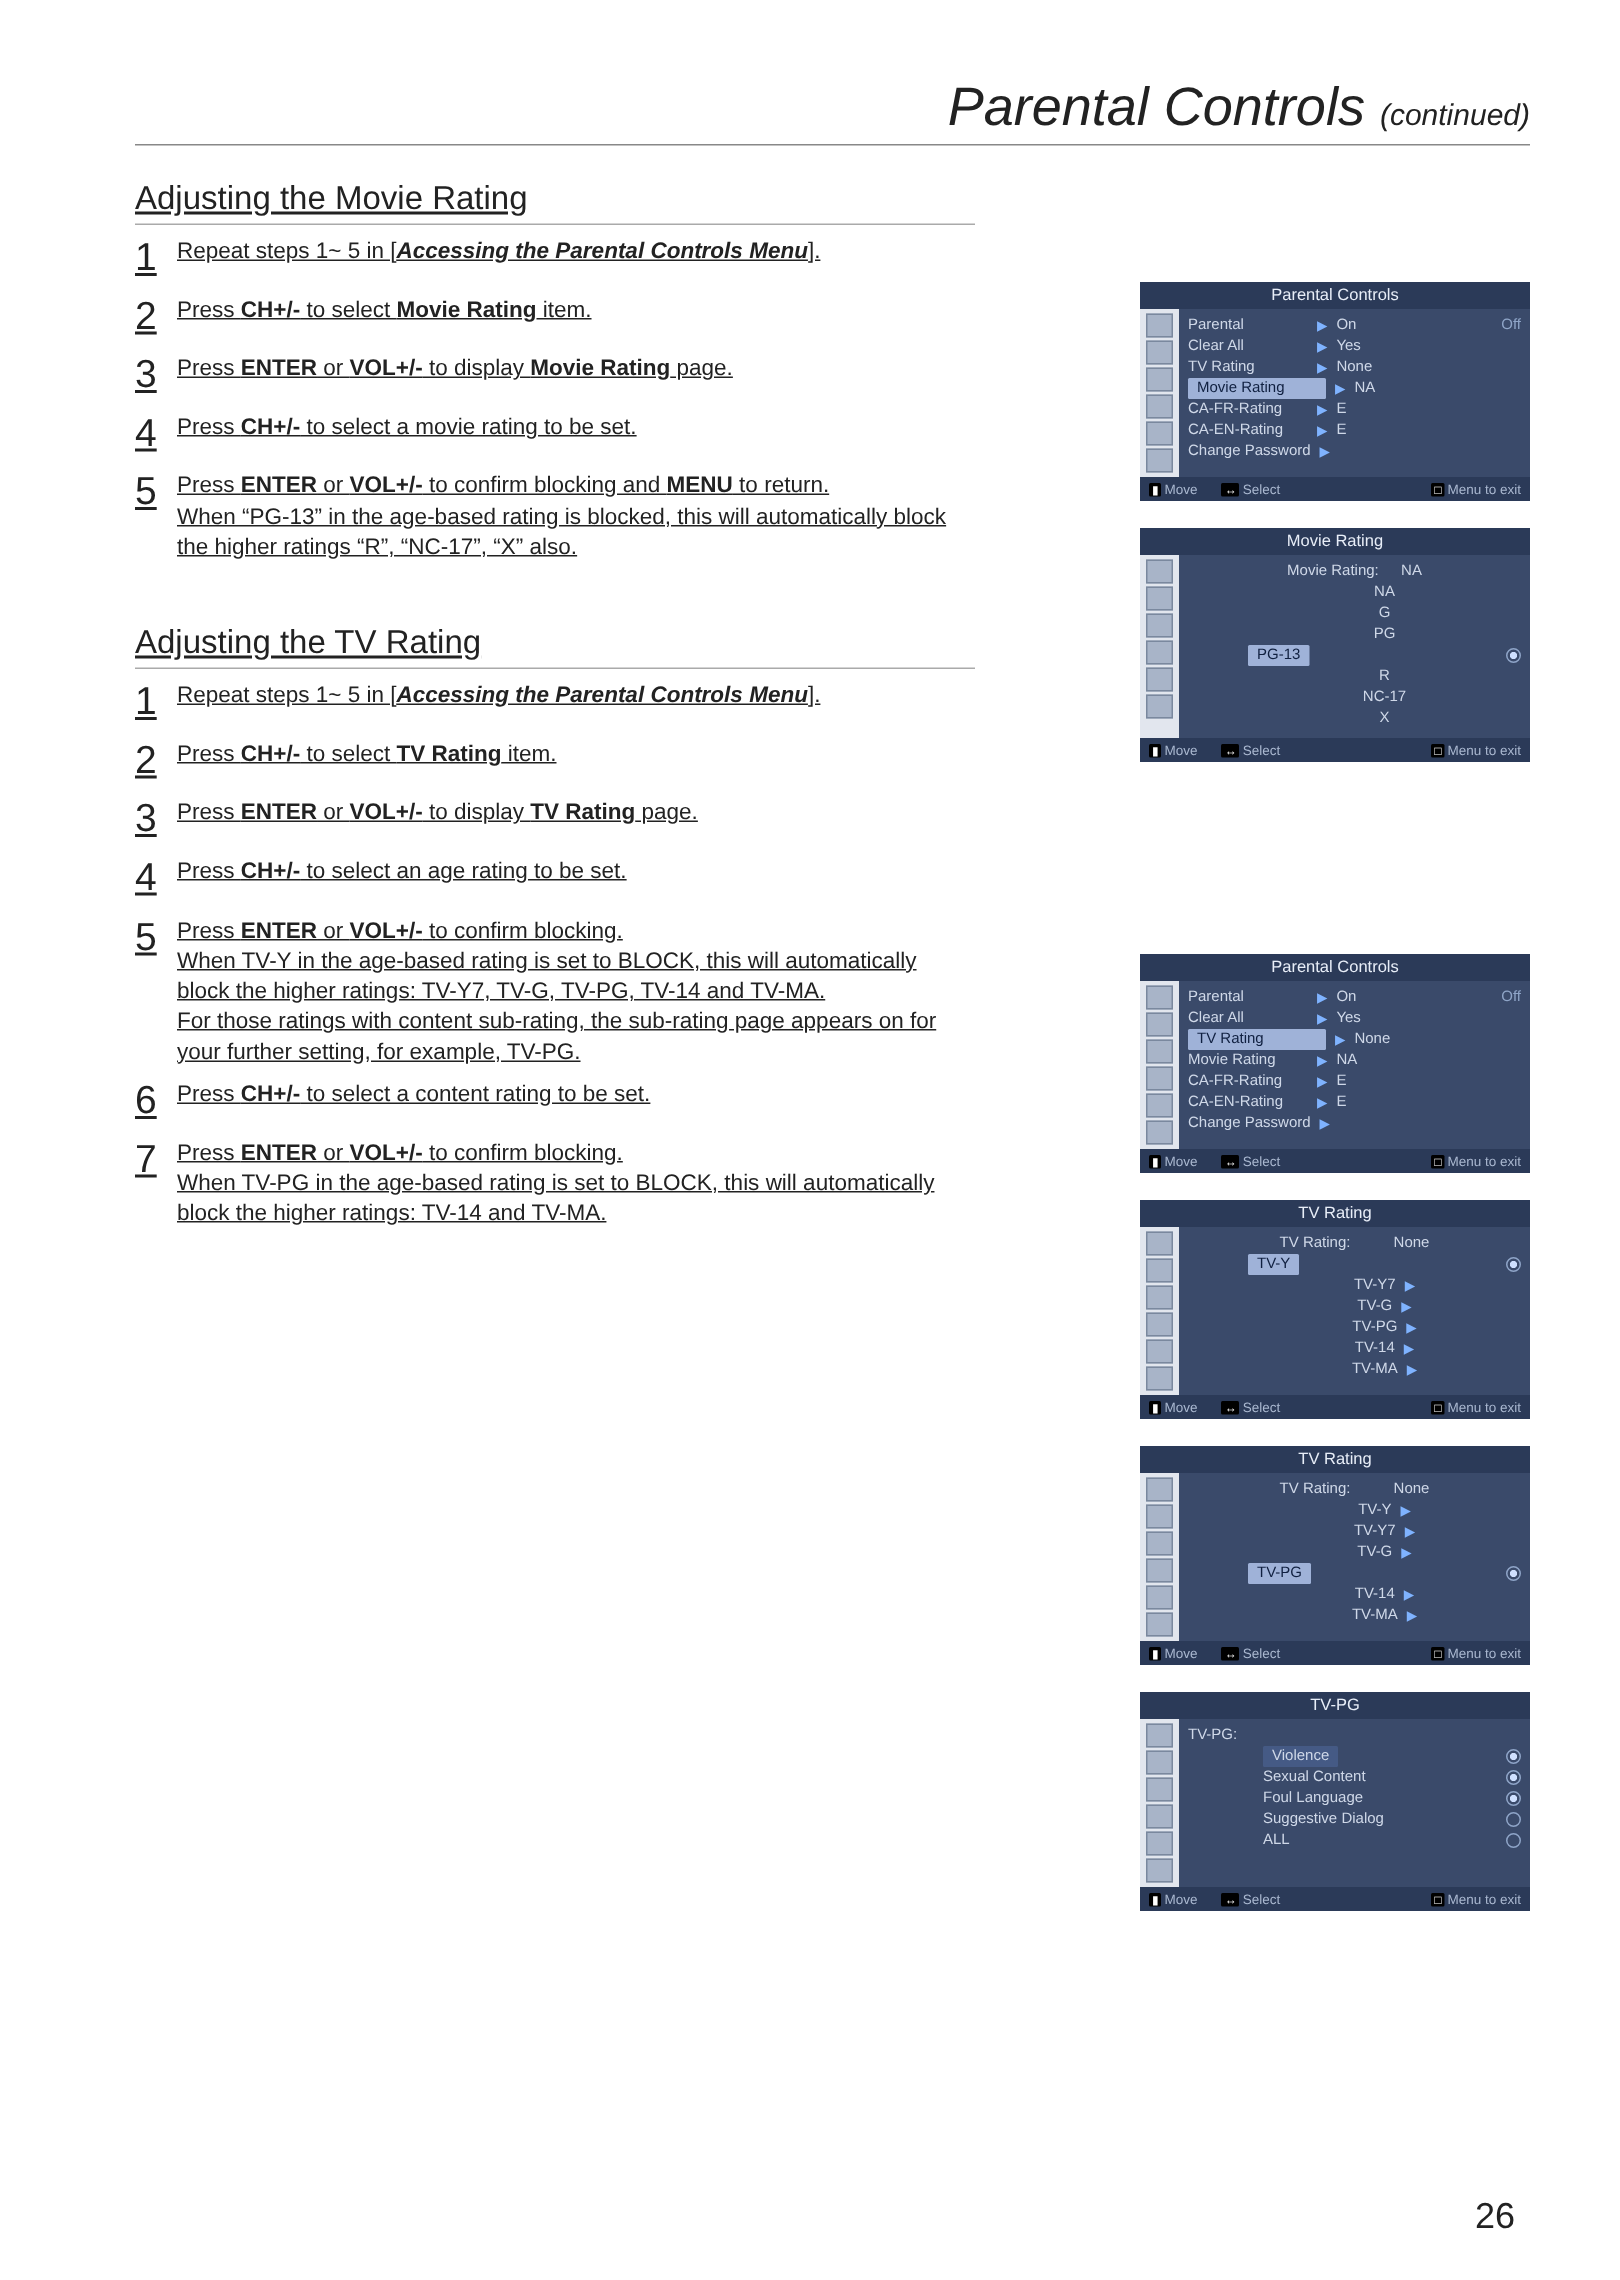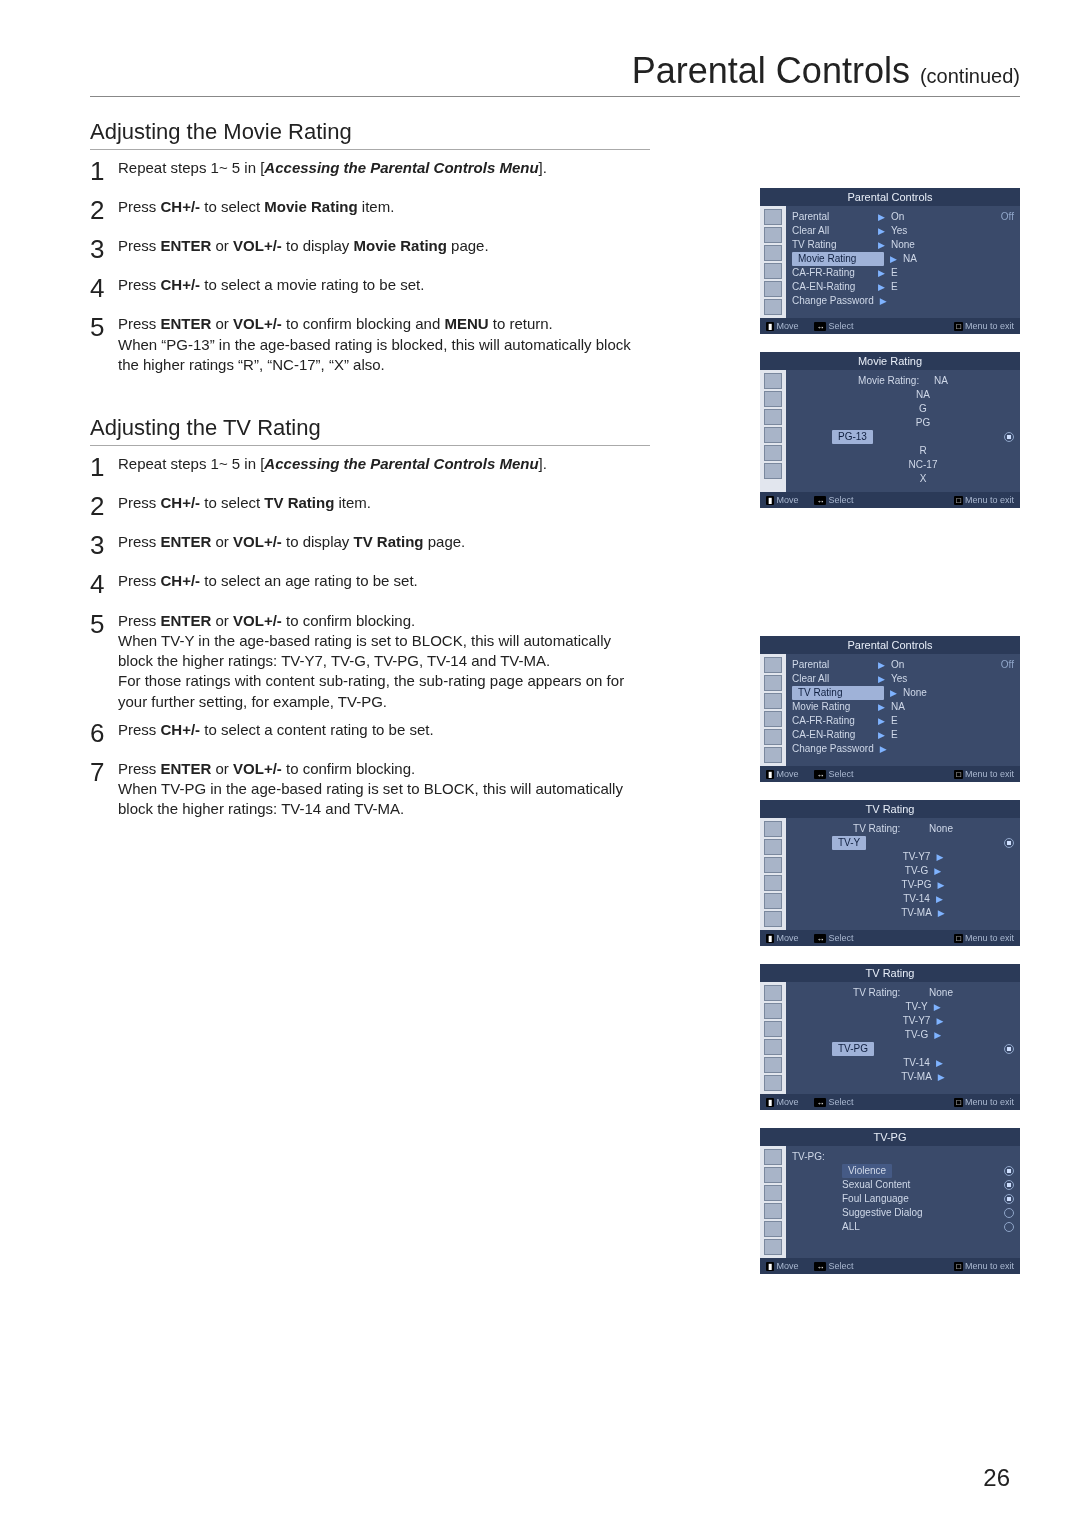--- a/index.html
+++ b/index.html
@@ -1,20 +1,20 @@
 <!DOCTYPE html>
 <html><head>
 <meta charset="utf-8">
 <style>
   html,body{margin:0;padding:0;background:#fff;color:#222;font-family:Arial,Helvetica,sans-serif;}
   .page{width:1080px;height:1520px;position:relative;box-sizing:border-box;padding:50px 60px 40px 90px;}
   .title-wrap{border-bottom:1px solid #888;padding-bottom:4px;margin-bottom:22px;}
-  .title{font-size:36px;font-weight:400;text-align:right;}
+  .title{font-size:36px;font-weight:400;text-align:right;font-style:italic;}
   .title .small{font-size:20px;}
-  .section{margin-top:10px;}
+  .section{margin-top:10px;text-decoration:underline;}
   .section h2{font-size:22px;font-weight:400;margin:0 0 6px 0;border-bottom:1px solid #aaa;padding-bottom:4px;width:560px;}
   .steps{width:560px;font-size:15px;line-height:1.35;}
   .step{display:flex;margin:8px 0;}
   .step .num{font-size:26px;font-weight:400;width:28px;flex-shrink:0;margin-top:-4px;}
   .step .txt{flex:1;}
   .note{width:560px;font-size:15px;margin-top:6px;padding-left:28px;}
   .pagenum{position:absolute;bottom:28px;right:70px;font-size:24px;}
   b{font-weight:700;}
   i.bi{font-style:italic;font-weight:700;}
 

